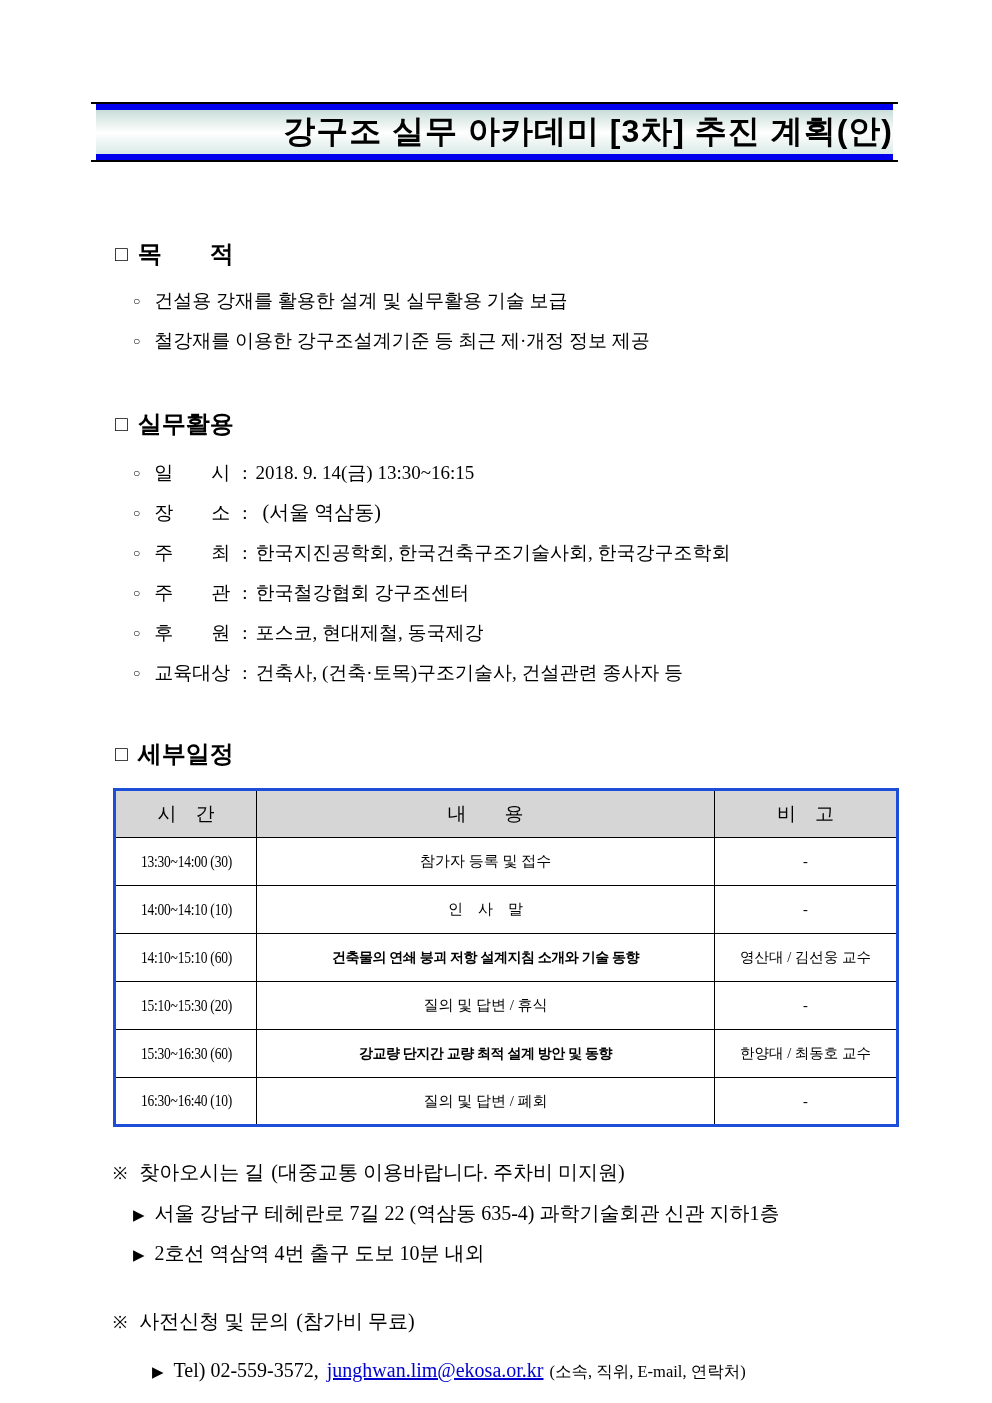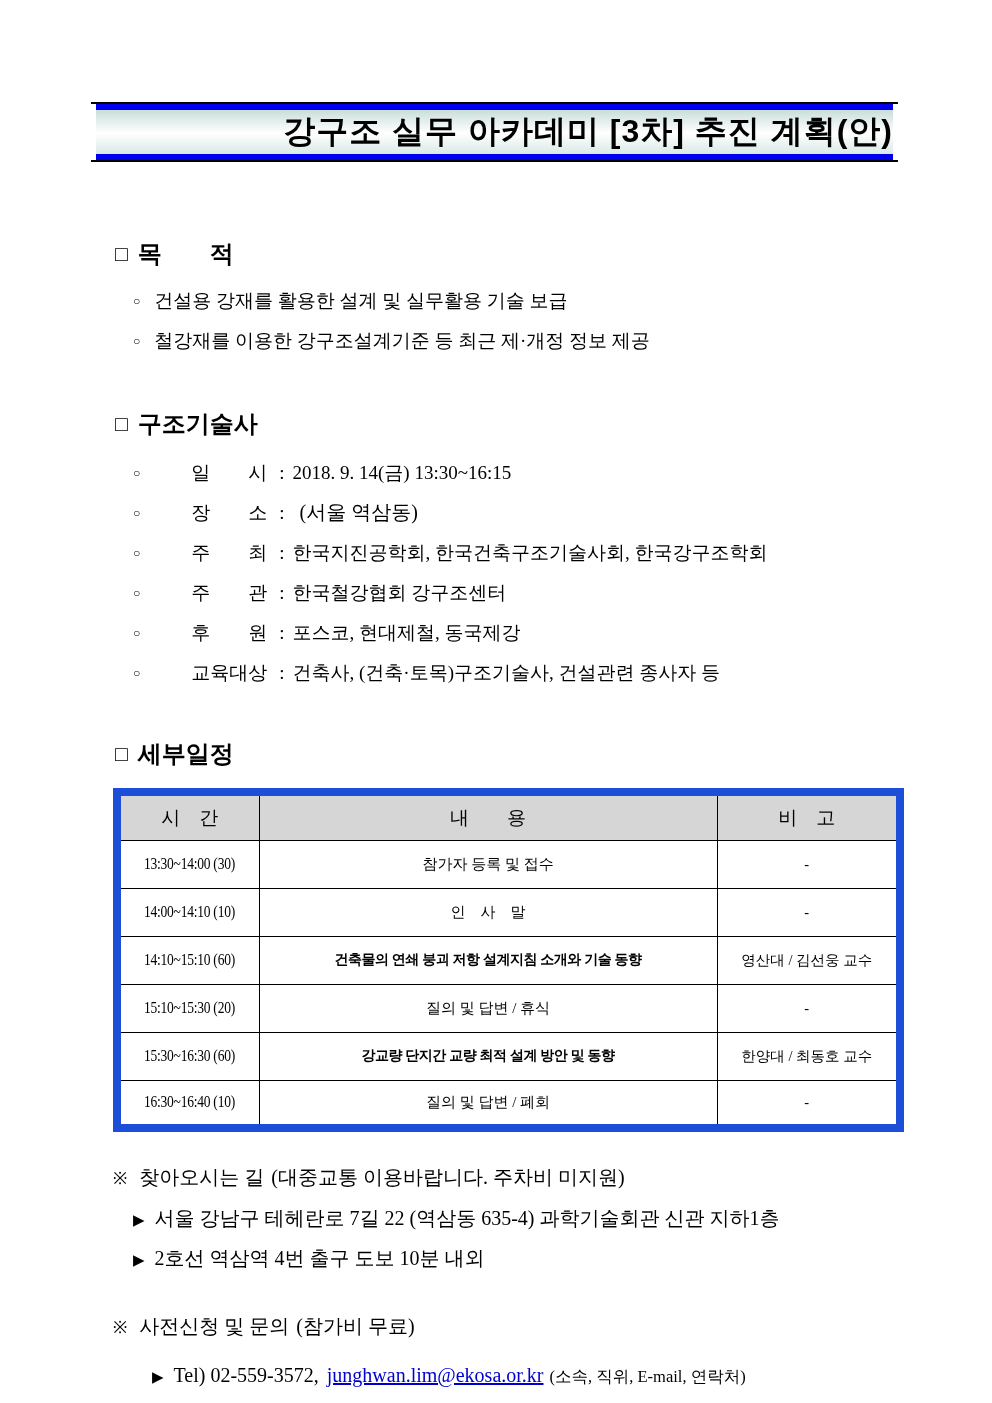--- a/index.html
+++ b/index.html
@@ -49,31 +49,31 @@
   
   .purpose-list { margin: 12px 0 0 133px; }
   .ov-list      { margin: 14px 0 0 133px; }
   .b-line {
     font-size: 19px;
     line-height: 37px;
     display: flex; align-items: baseline;
     white-space: nowrap;
   }
   .circle-marker { font-size: 12px; margin-right: 14px; position: relative; top: -2px; }
-  .ov-label { display: inline-block; min-width: 82px; margin-left: 37px; }
+  .ov-label { display: inline-block; min-width: 82px; }
   .ov-sep { margin: 0 8px 0 6px; }
   .small-note { font-size: 20px; margin-left: 7px; }
 
   
   table.schedule {
     margin: 18px 0 0 113px;
     border-collapse: collapse;
     table-layout: fixed;
     width: 783px;
-    border: 8px solid #1d4ed8;
+    border: 3px solid #1d4ed8;
   }
   table.schedule col.c-time    { width: 142px; }
   table.schedule col.c-content { width: 458px; }
   table.schedule col.c-remark  { width: 183px; }
   table.schedule th, table.schedule td {
     border: 1.5px solid #000;
     text-align: center;
     vertical-align: middle;
     height: 48px;
     overflow: hidden;
@@ -144,21 +144,21 @@
     <span>건설용 강재를 활용한 설계 및 실무활용 기술 보급</span>
   </div>
   <div class="b-line">
     <span class="circle-marker">○</span>
     <span>철강재를 이용한 강구조설계기준 등 최근 제·개정 정보 제공</span>
   </div>
 </div>
 
 <div class="section-heading h-overview">
   <span class="square-marker">□</span>
-  <span>구조기술사</span>
+  <span>실무활용</span>
 </div>
 <div class="ov-list">
   <div class="b-line">
     <span class="circle-marker">○</span>
     <span class="ov-label">일　　시</span>
     <span class="ov-sep">:</span>
     <span>2018. 9. 14(금) 13:30~16:15</span>
     <span class="small-note"></span>
   </div>
   <div class="b-line">

